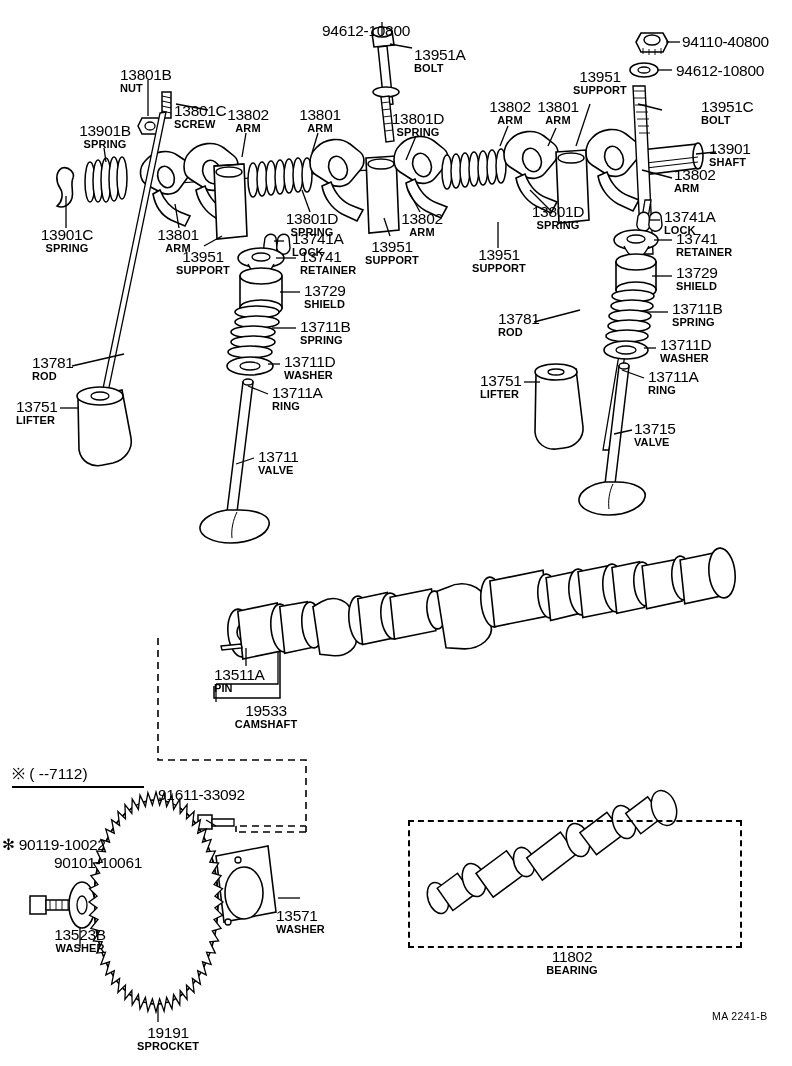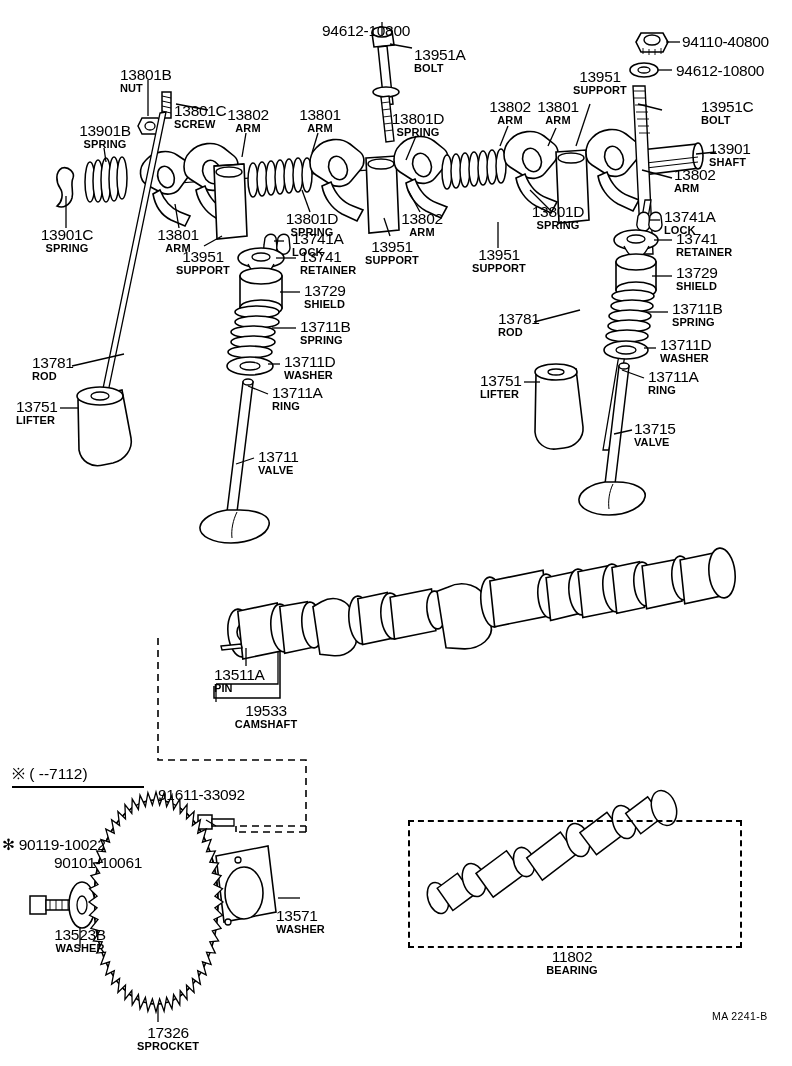--- a/index.html
+++ b/index.html
@@ -562,21 +562,21 @@
 
   <div class="plain" style="left:158px;top:786px;">91611-33092</div>
   <div class="plain" style="left:2px;top:836px;">✻ 90119-10022</div>
   <div class="plain" style="left:10px;top:854px;margin-left:44px;">90101-10061</div>
 
   <div class="lbl subC ctr" style="left:80px;top:928px;">
     <span class="n">13523B</span>
     <span class="d">WASHER</span>
   </div>
   <div class="lbl subC ctr" style="left:168px;top:1026px;">
-    <span class="n">17326</span>
+    <span class="n">19191</span>
     <span class="d">SPROCKET</span>
   </div>
   <div class="lbl subL" style="left:276px;top:909px;">
     <span class="n">13571</span>
     <span class="d">WASHER</span>
   </div>
 
   <div class="lbl subC ctr" style="left:572px;top:950px;">
     <span class="n">11802</span>
     <span class="d">BEARING</span>

